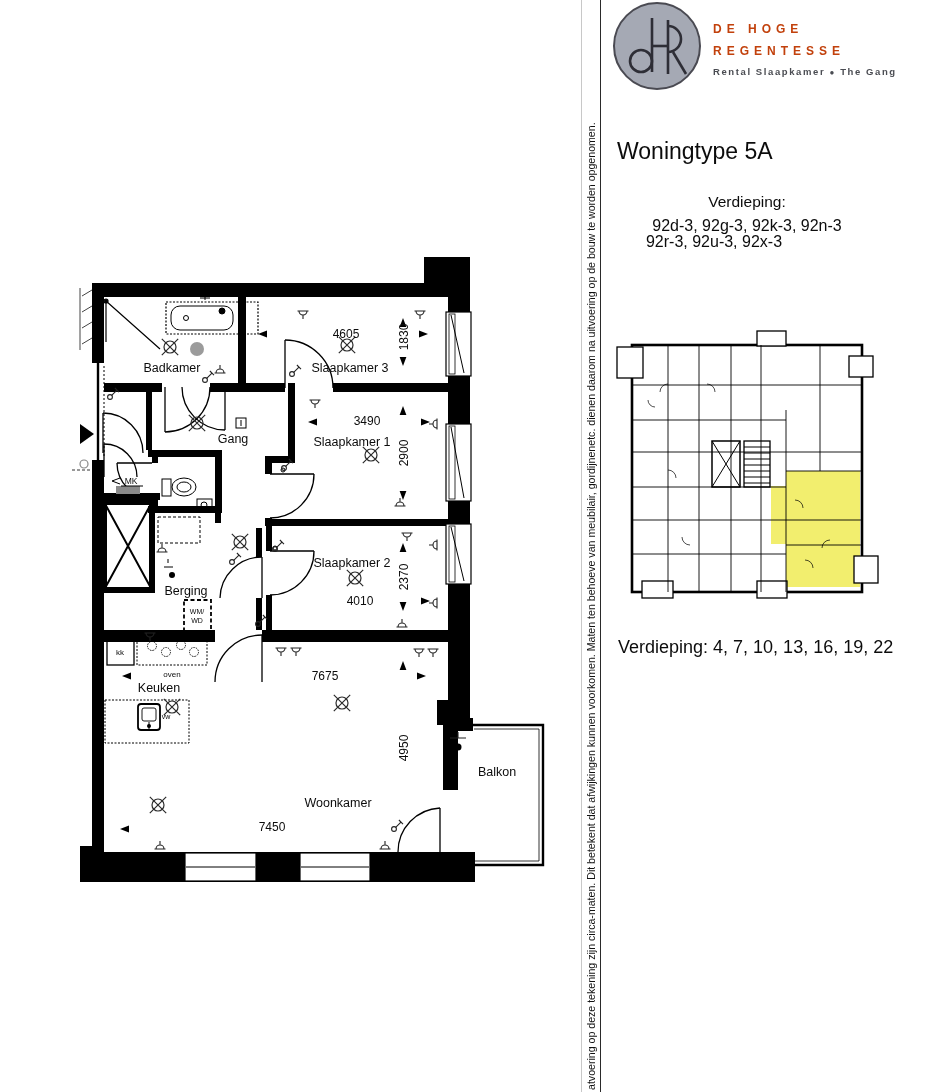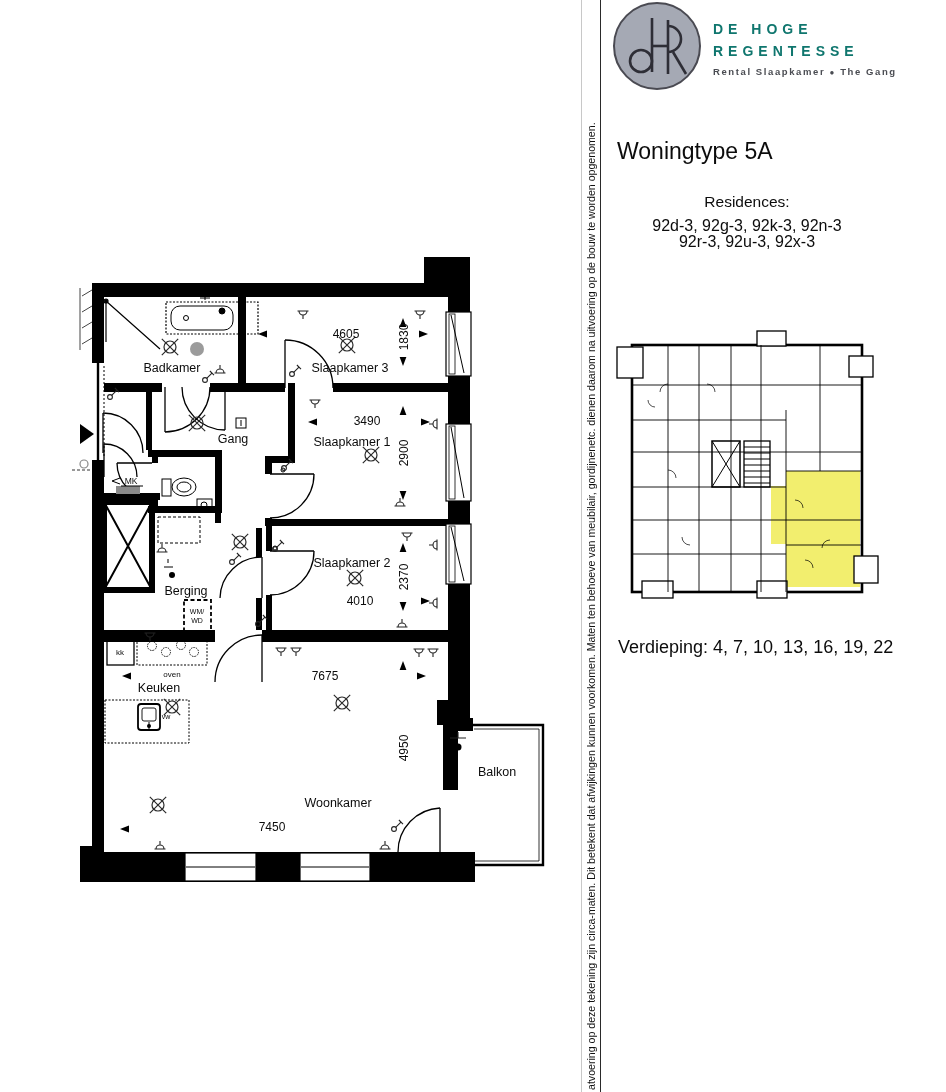--- a/index.html
+++ b/index.html
@@ -1,20 +1,20 @@
 <!DOCTYPE html>
 <html><head>
 <meta charset="utf-8">
 <style>
   html,body{margin:0;padding:0;background:#fff;}
   #sheet{position:relative;width:946px;height:1092px;background:#fff;overflow:hidden;
          font-family:"Liberation Sans",sans-serif;color:#111;}
   svg{position:absolute;display:block;}
   .abs{position:absolute;}
-  .brand-line{font-weight:bold;color:#0f766e;font-size:14px;letter-spacing:5px;line-height:22px;white-space:nowrap;}
+  .brand-line{font-weight:bold;color:#c2410c;font-size:12px;letter-spacing:5px;line-height:22px;white-space:nowrap;}
   .brand-tag{font-weight:bold;color:#4a4c52;font-size:9.5px;letter-spacing:1.6px;white-space:nowrap;}
   .title{font-size:23px;color:#0c0c0c;}
   .huisl{font-size:15.5px;text-align:center;color:#0c0c0c;}
   .huisn{font-size:16px;text-align:center;color:#0c0c0c;line-height:16px;}
   .verd{font-size:18px;color:#0c0c0c;text-align:center;}
   .vline{position:absolute;top:0;height:1092px;background:#2a2a2a;width:1px;}
   .vline-faint{position:absolute;top:0;height:1092px;background:#c8c8c8;width:1px;}
   text{font-family:"Liberation Sans",sans-serif;fill:#0c0c0c;}
   .room{font-size:12.5px;}
   .dim{font-size:12px;}
@@ -352,23 +352,23 @@
     <div class="brand-line">DE HOGE</div>
     <div class="brand-line">REGENTESSE</div>
   </div>
   <div class="abs brand-tag" style="left:713px;top:66px">
     <span>Rental Slaapkamer</span>
     <span style="font-size:8px">●</span>
     <span>The Gang</span>
   </div>
 
   <div class="abs title" style="left:617px;top:138px;width:260px">Woningtype 5A</div>
-  <div class="abs huisl" style="left:617px;top:193px;width:260px">Residences:</div>
+  <div class="abs huisl" style="left:617px;top:193px;width:260px">Verdieping:</div>
   <div class="abs huisn" style="left:617px;top:218px;width:260px">92d-3, 92g-3, 92k-3, 92n-3</div>
-  <div class="abs huisn" style="left:617px;top:234px;width:260px">92r-3, 92u-3, 92x-3</div>
+  <div class="abs huisn" style="left:584px;top:234px;width:260px">92r-3, 92u-3, 92x-3</div>
 
   <svg style="left:605px;top:322px" width="285" height="286" viewBox="605 322 285 286">
 
     <g>
       <rect x="786" y="471" width="74" height="116" fill="#f2ee6e"></rect>
       <rect x="771" y="486" width="15" height="58" fill="#f2ee6e"></rect>
     </g>
 
     <rect x="632" y="345" width="230" height="247" fill="none" stroke="#000" stroke-width="2.6"></rect>
 

